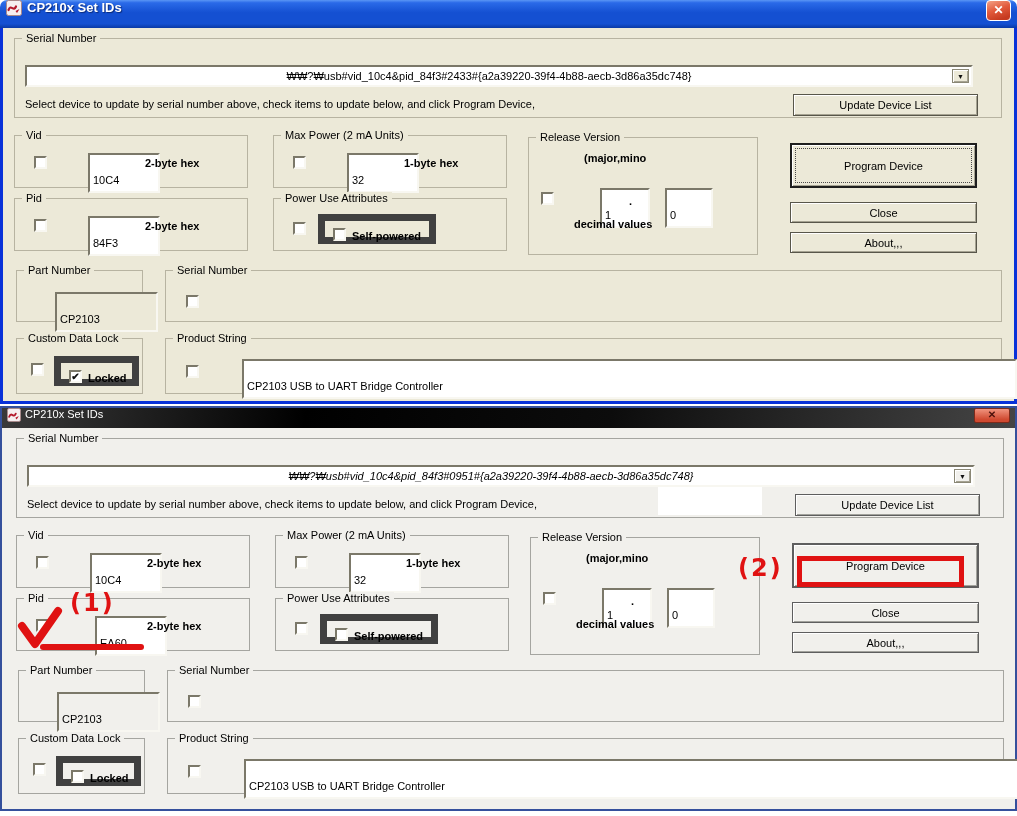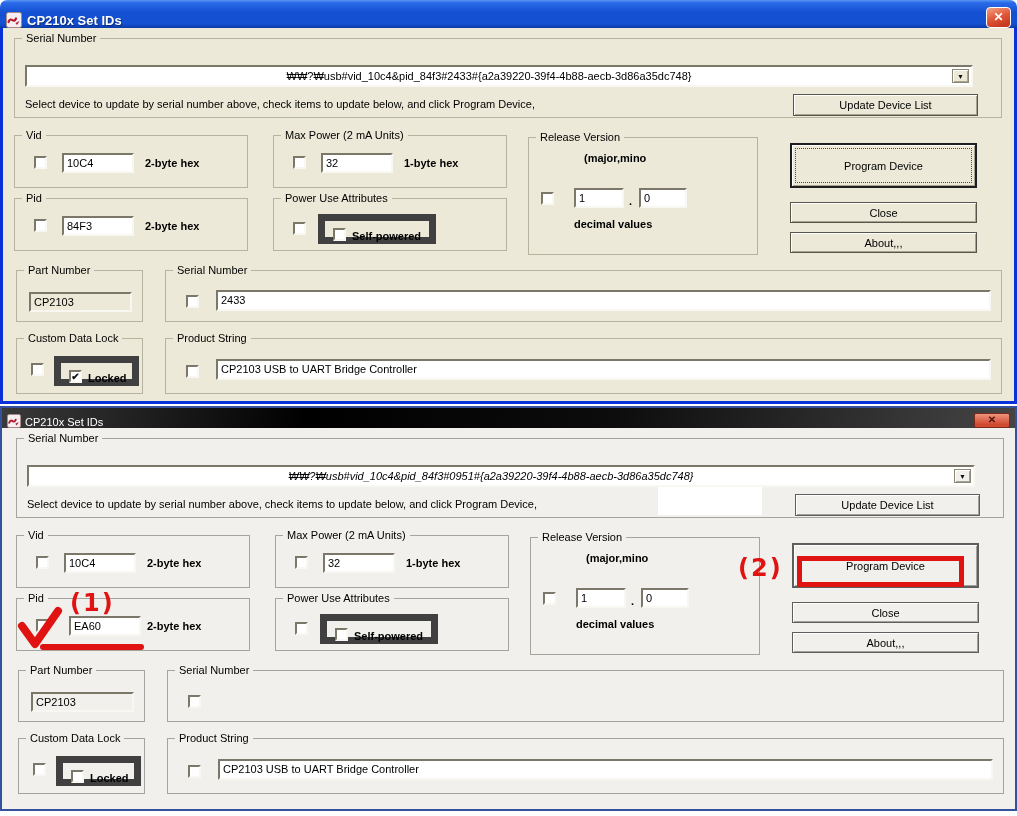--- a/index.html
+++ b/index.html
@@ -9,21 +9,21 @@
   
   .dlg{position:absolute;left:0;width:1017px;}
   #dlg-top{top:0;height:404px;--bg:#ece9d8;--btnface:#ece9d8;}
   #dlg-bot{top:406px;height:405px;--bg:#f1f0ec;--btnface:#f1f0ec;border:2px solid #35509c;box-sizing:border-box;}
 
   .body{position:absolute;left:0;right:0;bottom:0;background:var(--bg);}
   #dlg-top .body{top:28px;box-shadow:inset 3px 0 #0831d9, inset -3px 0 #0831d9, inset 0 -3px #0831d9;}
   #dlg-bot .body{top:20px;}
 
   
-  .tb{position:absolute;left:0;right:0;top:0;display:flex;align-items:flex-end;}
+  .tb{position:absolute;left:0;right:0;top:0;display:flex;align-items:flex-start;}
   #dlg-top .tb{height:28px;border-radius:7px 7px 0 0;padding:0 6px;box-sizing:border-box;
     background:linear-gradient(180deg,#5a96f5 0%,#2a6ae8 10%,#1450d2 45%,#1450d2 85%,#0a3aa6 100%);}
   #dlg-top .tb-title{flex:1;color:#fff;font-weight:bold;font-size:13px;text-shadow:1px 1px 1px #0a2a7a;margin-left:5px;}
   #dlg-bot .tb{height:20px;padding:0 5px;box-sizing:border-box;
     background:linear-gradient(100deg,#3a3a3a 0%,#000 30%,#0c0c0c 60%,#454545 100%);}
   #dlg-bot .tb-title{flex:1;color:#fff;font-size:11px;margin-left:4px;}
 
   .tb-icon{width:16px;height:16px;display:inline-block;}
   #dlg-bot .tb-icon{width:14px;height:14px;}
 
@@ -33,21 +33,21 @@
   .xbtn-bot{width:36px;height:15px;border-radius:2px;border:1px solid #7e2a1a;box-sizing:border-box;
     background:linear-gradient(180deg,#f0937d 0%,#d04a31 80%);
     color:#4a100a;font-weight:bold;font-size:10px;line-height:12px;text-align:center;cursor:default;}
 
   
   .grp{position:absolute;border:1px solid #b7b3a1;box-sizing:border-box;}
   #dlg-bot .grp{border-color:#a5a5a0;}
   .grp-label{position:absolute;top:-7px;left:7px;padding:0 4px;background:var(--bg);line-height:13px;white-space:nowrap;}
 
   .sunken{background:#fff;border:2px solid;border-color:#7b7869 #f8f7f1 #f8f7f1 #7b7869;box-sizing:border-box;}
-  .field{position:absolute;padding:1px 3px;white-space:nowrap;overflow:hidden;line-height:14px;}
+  .field{position:absolute;padding:18px 3px;white-space:nowrap;overflow:hidden;line-height:14px;margin-left:26px;}
   .field.readonly{background:var(--bg);}
 
   .cb{position:absolute;width:13px;height:13px;background:#fff;border:2px solid;
     border-color:#7b7869 #f8f7f1 #f8f7f1 #7b7869;box-sizing:border-box;
     font-size:10px;line-height:9px;text-align:center;font-weight:bold;color:#111;}
 
   .panel{position:absolute;border:7px solid #404040;box-sizing:border-box;background:var(--bg);}
   .hint{position:absolute;white-space:nowrap;font-weight:bold;}
 
   .btn{position:absolute;background:var(--btnface);border:1px solid #58564a;box-sizing:border-box;
@@ -149,21 +149,20 @@
       <div class="btn" style="left:790px;top:204px;width:187px;height:21px;">About,,,</div>
 
       <div class="grp" style="left:16px;top:242px;width:127px;height:52px;">
         <span class="grp-label">Part Number</span>
         <div class="field sunken readonly" style="left:12px;top:21px;width:103px;height:20px;">CP2103</div>
       </div>
 
       <div class="grp" style="left:165px;top:242px;width:837px;height:52px;">
         <span class="grp-label">Serial Number</span>
         <span class="cb" style="left:20px;top:24px;"></span>
-        <div class="field sunken" style="left:50px;top:19px;width:775px;height:21px;">2433</div>
       </div>
 
       <div class="grp" style="left:16px;top:310px;width:127px;height:56px;">
         <span class="grp-label">Custom Data Lock</span>
         <span class="cb" style="left:14px;top:24px;"></span>
         <div class="panel" style="left:37px;top:17px;width:85px;height:30px;">
           <span class="cb" style="left:8px;top:7px;">✔</span>
           <span class="hint" style="left:27px;top:9px;">Locked</span>
         </div>
       </div>

